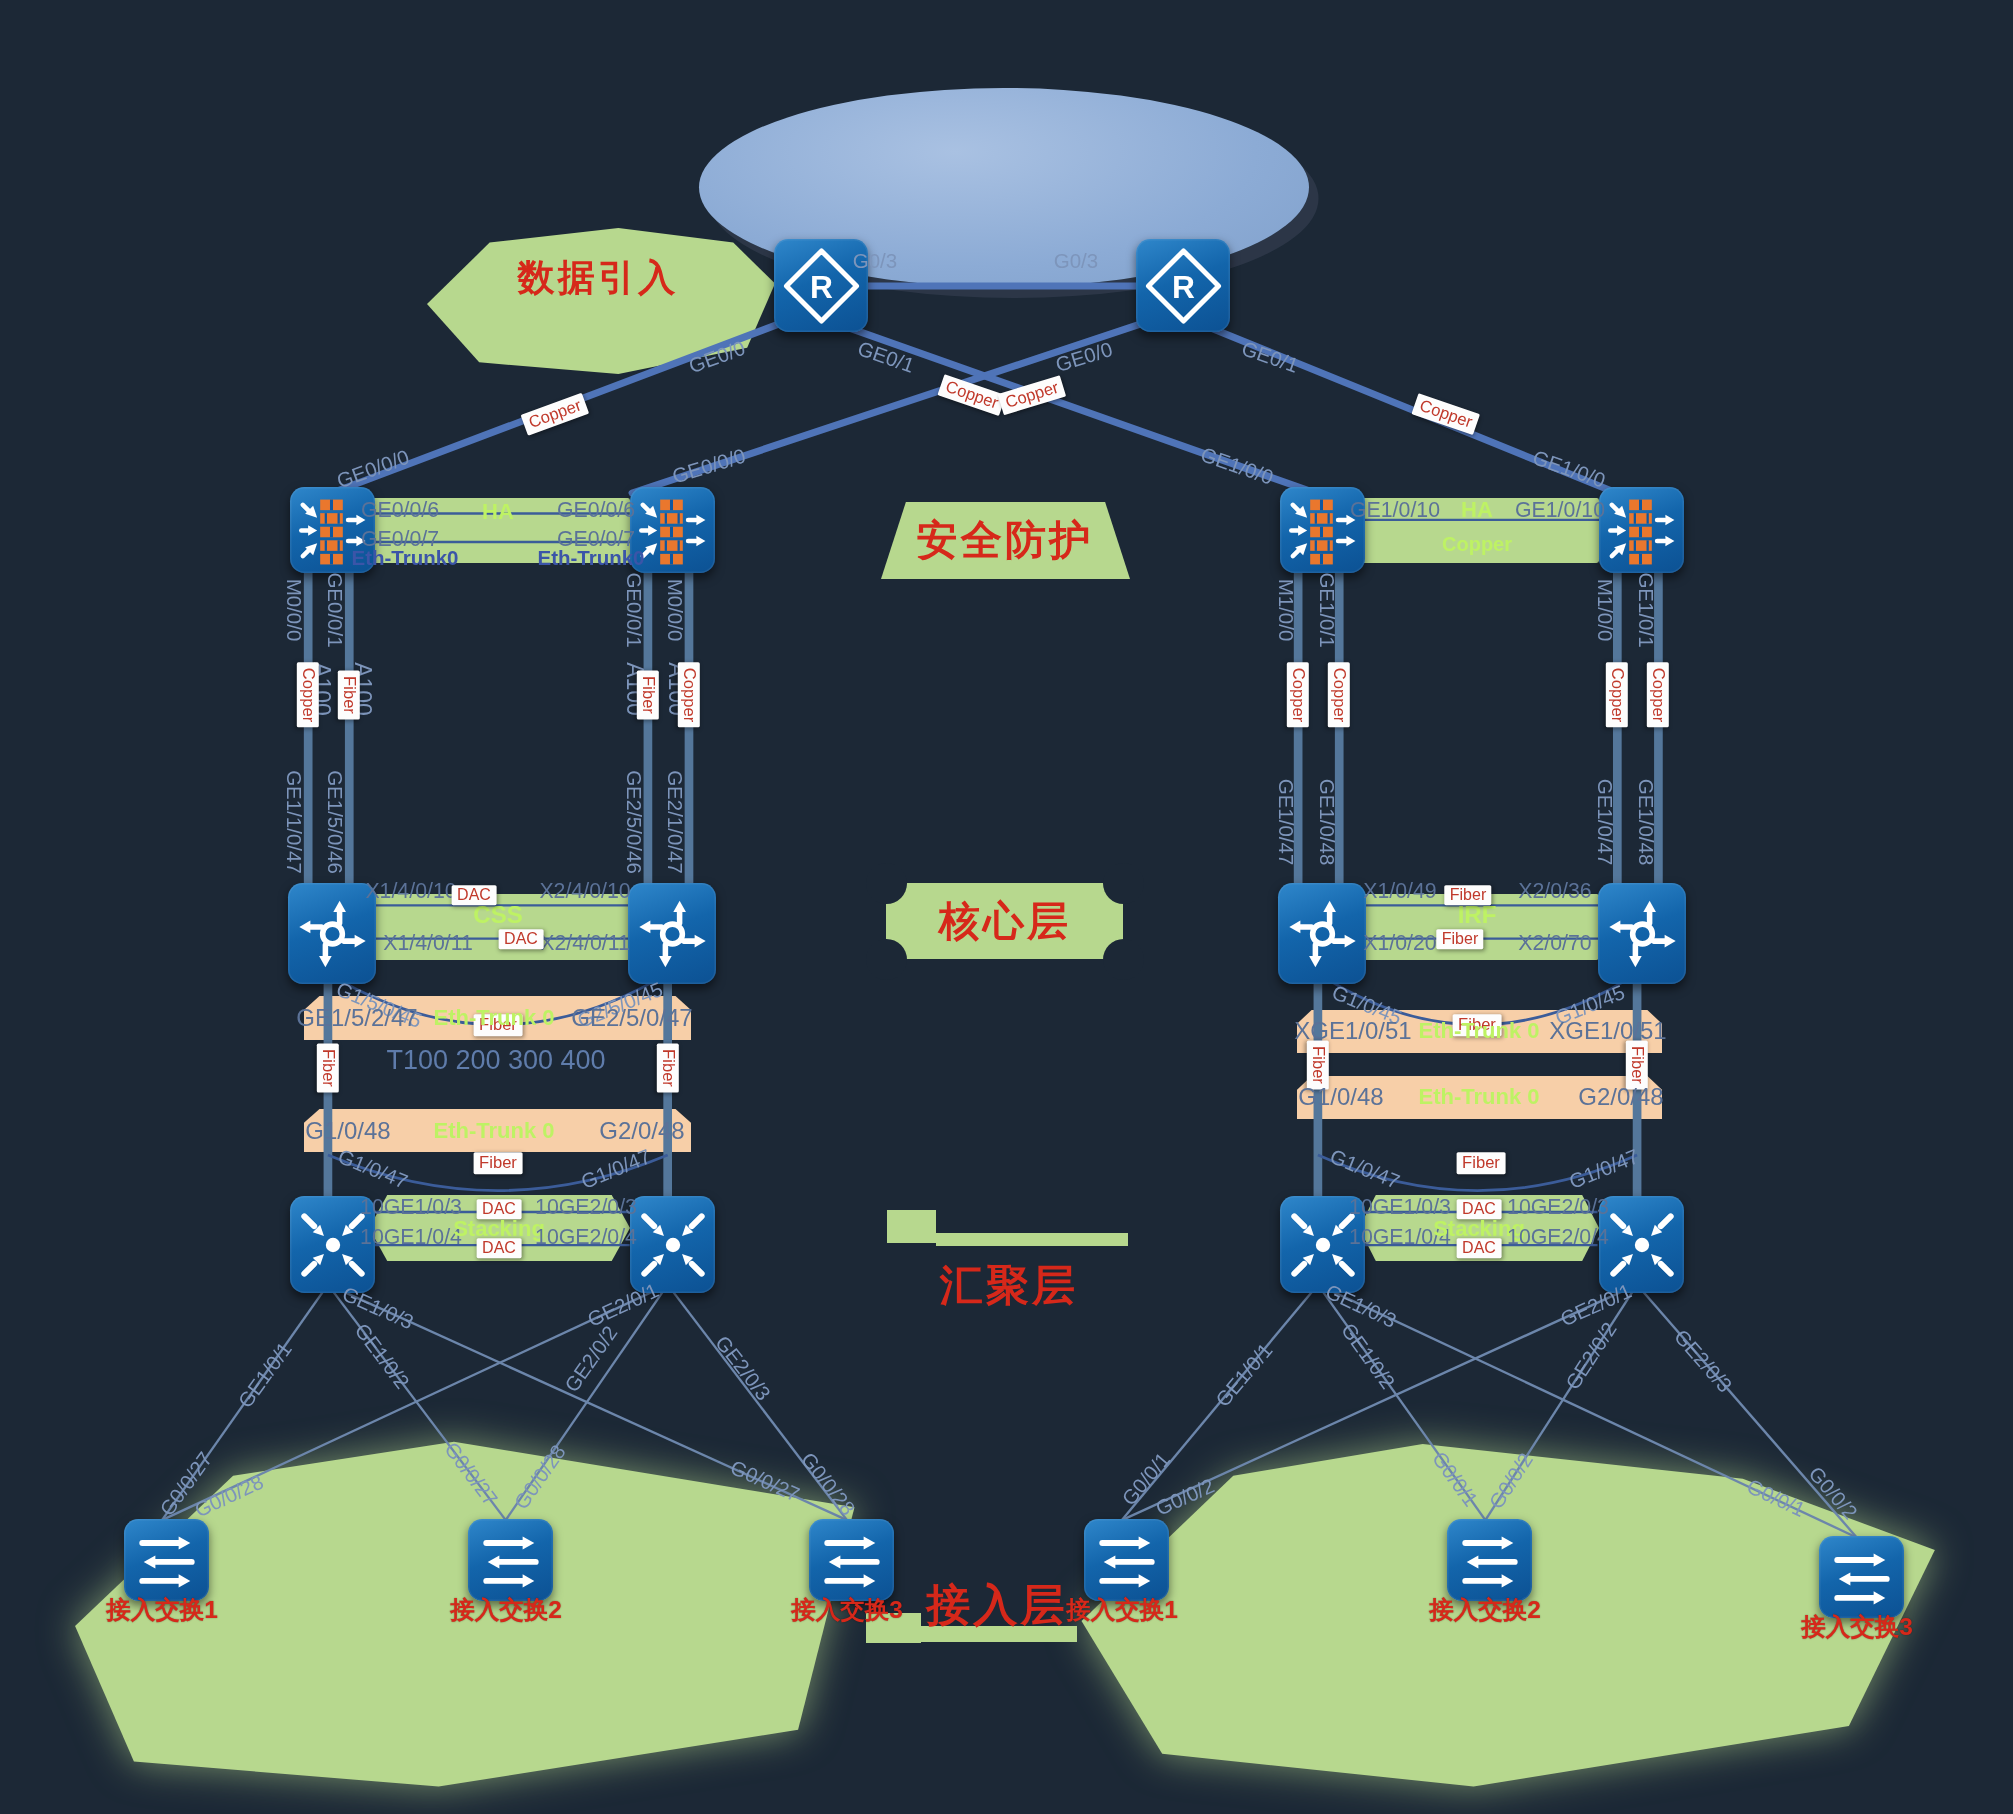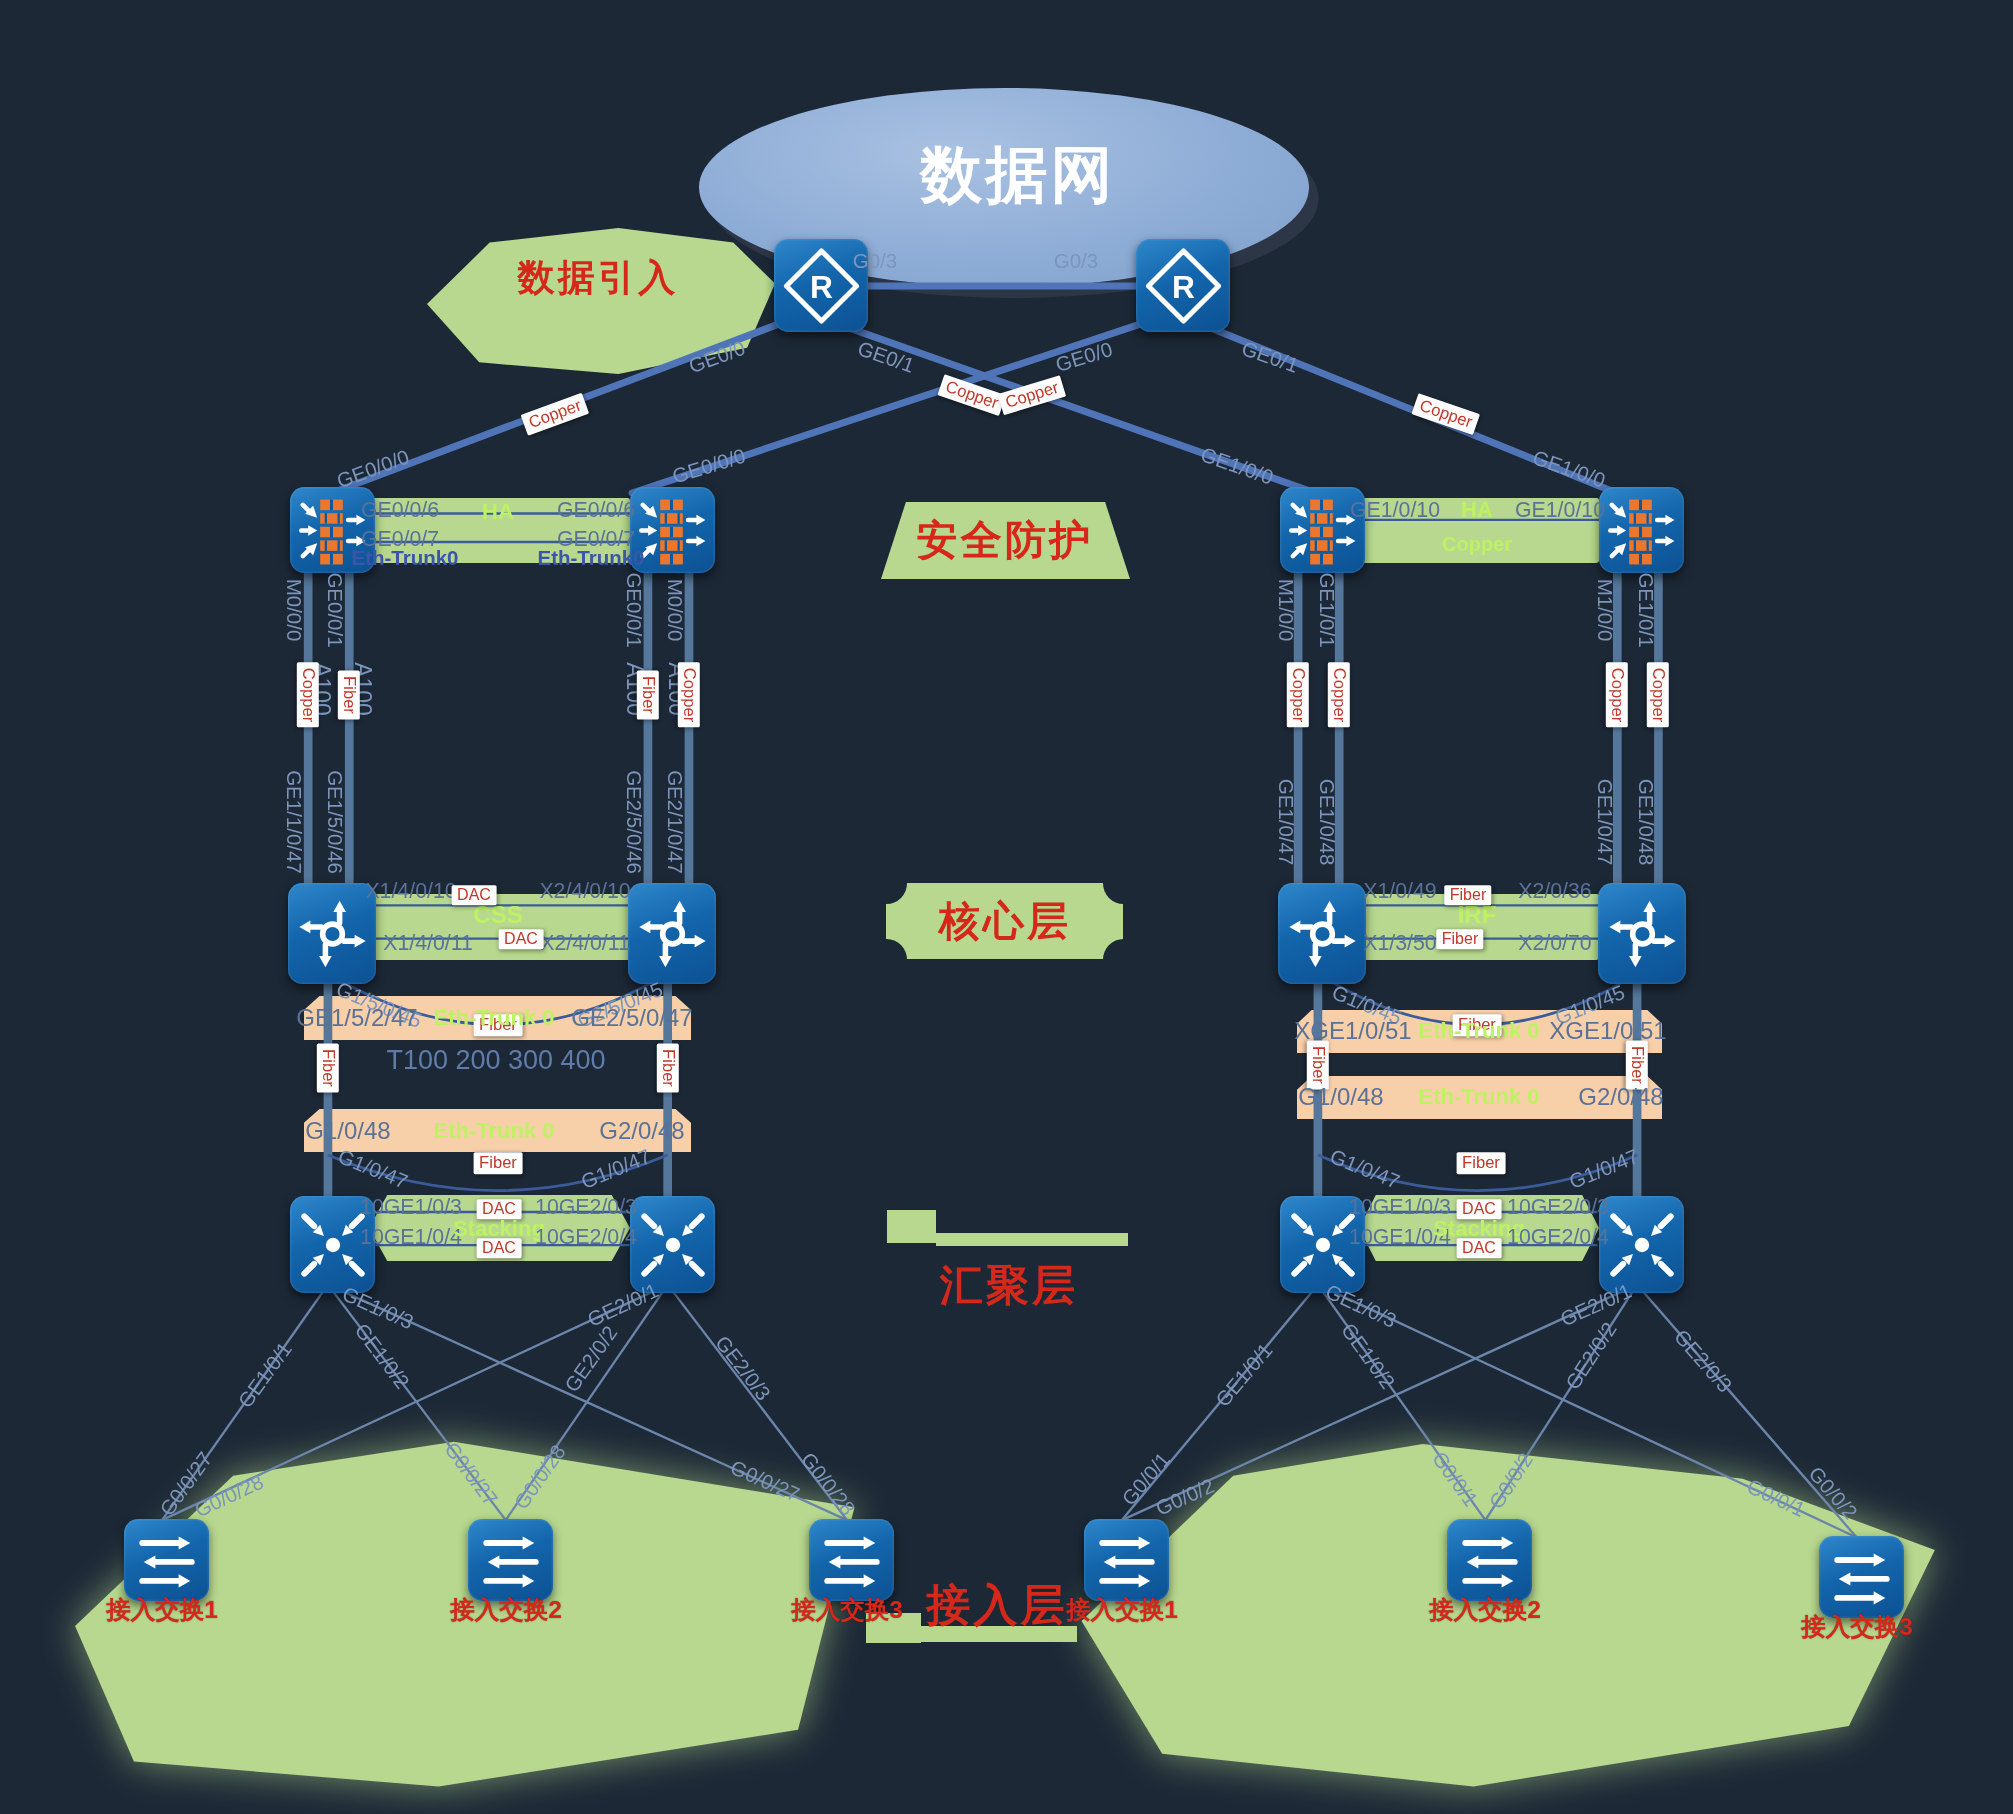--- a/index.html
+++ b/index.html
@@ -328,21 +328,20 @@
     <svg viewBox="0 0 96 92" width="76" height="73">
         <use href="#s-access"></use>
       </svg>
     </div>
   <div class="node" style="left:1819px;top:1536px;width:76px;height:73px;">
     <svg viewBox="0 0 96 92" width="76" height="73">
         <use href="#s-access"></use>
       </svg>
     </div>
 
-  <div class="zone-title" style="left:1018px;top:175px;font-size:62px;color:#fff;">数据网</div>
   <div class="zone-title" style="left:598px;top:278px;font-size:37px;">数据引入</div>
   <div class="zone-title" style="left:1005px;top:540px;font-size:41px;">安全防护</div>
   <div class="zone-title" style="left:1005px;top:921px;font-size:41px;text-align:center;">核心层</div>
   <div class="zone-title" style="left:1009px;top:1286px;font-size:43px;">汇聚层</div>
   <div class="zone-title" style="left:997px;top:1605px;font-size:44px;">接入层</div>
 
   <div id="labels">
       <span class="lbl k-p" style="left: 875px; top: 261px; --r: 0deg;">G0/3</span>
       <span class="lbl k-p" style="left: 1076px; top: 261px; --r: 0deg;">G0/3</span>
       <span class="lbl k-p" style="left: 717px; top: 357px; --r: -20deg;">GE0/0</span>
@@ -402,21 +401,21 @@
       <span class="lbl k-pd" style="left: 428px; top: 943px; --r: 0deg;">X1/4/0/11</span>
       <span class="lbl k-pd" style="left: 585px; top: 943px; --r: 0deg;">X2/4/0/11</span>
       <span class="lbl k-t" style="left: 474px; top: 895px; --r: 0deg; font-size: 16px;">DAC</span>
       <span class="lbl k-t" style="left: 521px; top: 939px; --r: 0deg; font-size: 16px;">DAC</span>
       <span class="lbl k-p" style="left: 379px; top: 1005px; --r: 22deg;">G1/5/0/45</span>
       <span class="lbl k-t" style="left: 498px; top: 1025px; --r: 0deg;">Fiber</span>
       <span class="lbl k-p" style="left: 620px; top: 1005px; --r: -22deg;">G2/5/0/45</span>
       <span class="lbl k-pd" style="left: 1400px; top: 891px; --r: 0deg;">X1/0/49</span>
       <span class="lbl k-pd" style="left: 1555px; top: 891px; --r: 0deg;">X2/0/36</span>
       <span class="lbl k-r" style="left: 1477px; top: 915px; --r: 0deg; font-size: 24px;">IRF</span>
-      <span class="lbl k-pd" style="left: 1400px; top: 943px; --r: 0deg;">X1/3/50</span>
+      <span class="lbl k-pd" style="left: 1400px; top: 943px; --r: 0deg;">X1/0/20</span>
       <span class="lbl k-pd" style="left: 1555px; top: 943px; --r: 0deg;">X2/0/70</span>
       <span class="lbl k-t" style="left: 1468px; top: 895px; --r: 0deg; font-size: 16px;">Fiber</span>
       <span class="lbl k-t" style="left: 1460px; top: 939px; --r: 0deg; font-size: 16px;">Fiber</span>
       <span class="lbl k-p" style="left: 1367px; top: 1005px; --r: 22deg;">G1/0/45</span>
       <span class="lbl k-t" style="left: 1477px; top: 1025px; --r: 0deg;">Fiber</span>
       <span class="lbl k-p" style="left: 1590px; top: 1005px; --r: -22deg;">G1/0/45</span>
       <span class="lbl k-pd" style="left: 357px; top: 1018px; --r: 0deg; font-size: 24px;">GE1/5/2/47</span>
       <span class="lbl k-r" style="left: 494px; top: 1018px; --r: 0deg; font-size: 22px;">Eth-Trunk 0</span>
       <span class="lbl k-pd" style="left: 632px; top: 1018px; --r: 0deg; font-size: 24px;">GE2/5/0/47</span>
       <span class="lbl k-note" style="left: 496px; top: 1060px; --r: 0deg;">T100 200 300 400</span>

